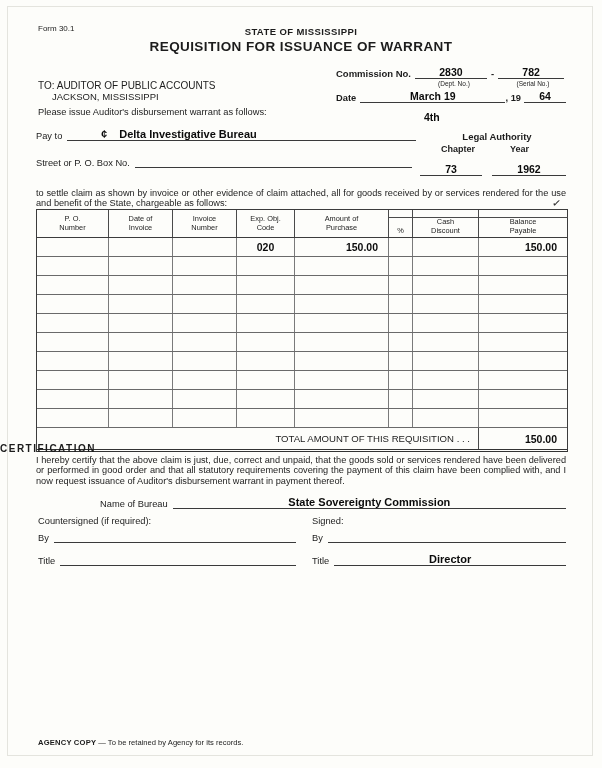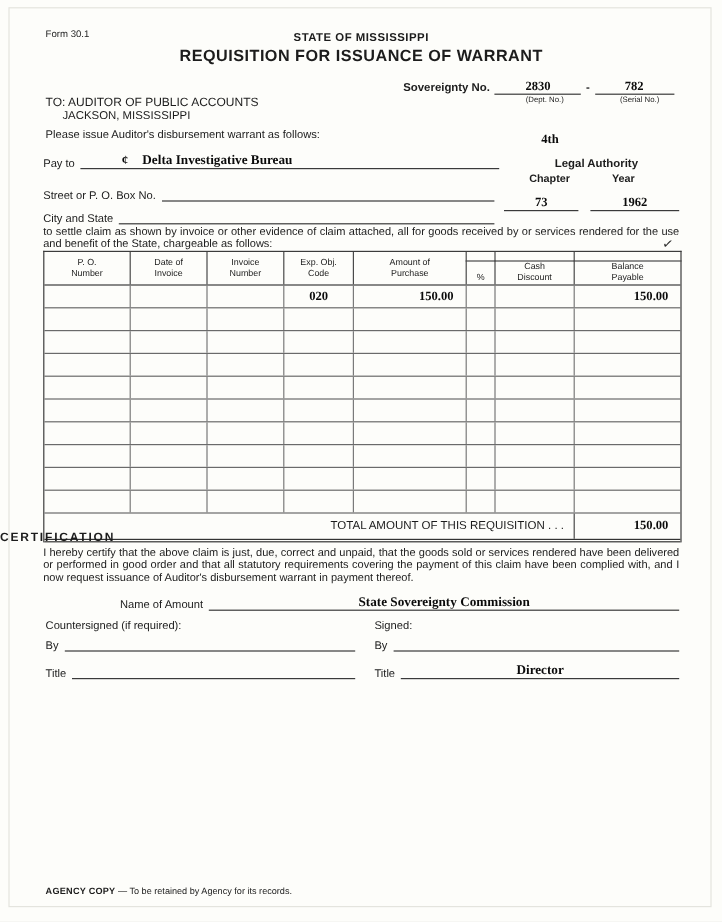--- a/index.html
+++ b/index.html
@@ -3,21 +3,21 @@
 <meta charset="utf-8">
 <style>
   html,body { margin:0; padding:0; background:#f0f0ee; }
   .page {
     position:relative; width:602px; height:768px; margin:0 auto;
     background:#fdfdfa; overflow:hidden;
     font-family:"Liberation Sans","DejaVu Sans",sans-serif; color:#1c1c1c;
   }
   .scan-edge { position:absolute; inset:6px 9px 12px 7px; border:1px solid #e4e4de; pointer-events:none; }
   .abs { position:absolute; }
-  .typed { font-family:Liberation Serif, serif; font-weight:700; color:#0b0b0b; font-size:10.5px; letter-spacing:0; }
+  .typed { font-family:Liberation Sans, sans-serif; font-weight:700; color:#0b0b0b; font-size:10.5px; letter-spacing:0; }
   .lbl { font-size:9.3px; }
   .bold { font-weight:700;margin-top:14px; }
   .row { display:flex; align-items:flex-end; }
   .fill { border-bottom:1px solid #3a3a3a; display:flex; align-items:flex-end; justify-content:center; min-height:13px; box-sizing:border-box; }
   .grow { flex:1; }
 
   #form-no { left:38px; top:24px; font-size:8px; }
   #state-title { left:0; right:0; top:26px; text-align:center; font-weight:700; font-size:9.5px; letter-spacing:.4px; }
   #doc-title { left:0; right:0; top:39px; text-align:center; font-weight:700; font-size:13.5px; letter-spacing:.4px; }
 
@@ -30,21 +30,21 @@
   #cap-serial { left:164px; width:66px; }
 
   #to-line1 { left:38px; top:80px; font-size:10px; }
   #to-line2 { left:52px; top:91px; font-size:9.5px; }
 
   #date-block { left:336px; top:90px; width:230px; }
   #date-block .lbl { font-weight:700; }
   .w42 { width:42px; }
 
   #please-line { left:38px; top:107px; }
-  #typed-4th { left:424px; top:111px;margin-left:27px; }
+  #typed-4th { left:424px; top:111px; }
 
   #payto-row { left:36px; top:126px; width:380px; }
   #payto-row .fill { margin-left:6px; min-height:15px; justify-content:flex-start; }
   #payee-stray { margin-left:34px; }
   #payee-name { margin-left:12px; font-size:11px; }
 
   #la-title { left:428px; top:131px; width:138px; text-align:center; font-weight:700; font-size:9.5px; }
   #la-labels { left:428px; top:144px; width:138px; display:flex; font-size:9px; font-weight:700; }
   #la-labels .chap { width:60px; text-align:center; }
   #la-labels .yr { width:56px; text-align:left; margin-left:auto; }
@@ -103,38 +103,48 @@
 
 <div class="page">
   <div class="scan-edge"></div>
 
   <div class="abs" id="form-no">Form 30.1</div>
   <div class="abs" id="doc-title">REQUISITION FOR ISSUANCE OF WARRANT</div>
   <div class="abs" id="state-title">STATE OF MISSISSIPPI</div>
 
   <div class="abs" id="req-block">
     <div class="req-line">
-      <span>Sovereignty No.</span>
+      <span>Commission No.</span>
       <span class="fill w72">
         <span class="typed">2830</span>
       </span>
       <span>-</span>
       <span class="fill w66">
         <span class="typed">782</span>
       </span>
     </div>
     <div class="req-caps">
       <span id="cap-dept">(Dept. No.)</span>
       <span id="cap-serial">(Serial No.)</span>
     </div>
   </div>
 
   <div class="abs" id="to-line1">TO: AUDITOR OF PUBLIC ACCOUNTS</div>
   <div class="abs" id="to-line2">JACKSON, MISSISSIPPI</div>
 
+  <div class="abs row" id="date-block">
+    <span class="lbl">Date</span>
+    <span class="fill grow" style="margin-left:4px;">
+      <span class="typed">March 19</span>
+    </span>
+    <span class="lbl">, 19</span>
+    <span class="fill w42" style="margin-left:3px;">
+      <span class="typed">64</span>
+    </span>
+  </div>
 
   <div class="abs lbl" id="please-line">Please issue Auditor's disbursement warrant as follows:</div>
   <div class="abs typed" id="typed-4th">4th</div>
 
   <div class="abs row" id="payto-row">
     <span class="lbl">Pay to</span>
     <span class="fill grow">
       <span class="typed" id="payee-stray">¢</span>
       <span class="typed" id="payee-name">Delta Investigative Bureau</span>
     </span>
@@ -151,24 +161,20 @@
     </span>
     <span class="fill" id="year-fill">
       <span class="typed">1962</span>
     </span>
   </div>
 
   <div class="abs row" id="street-row">
     <span class="lbl">Street or P. O. Box No.</span>
     <span class="fill grow"></span>
   </div>
-  <div class="abs row" id="city-row">
-    <span class="lbl">City and State</span>
-    <span class="fill grow"></span>
-  </div>
 
   <div class="abs" id="claim-par">to settle claim as shown by invoice or other evidence of claim attached, all for goods received by or services rendered for the use and benefit of the State, chargeable as follows:</div>
   <div class="abs" id="tick-mark">✓</div>
 
   <div class="abs" id="req-table">
     <div class="thead" id="thead">
         <div class="th" style="width: 72px;">
           <div>P. O.</div>
           <div>Number</div>
         </div>
@@ -305,21 +311,21 @@
     <div class="total-row">
       <div class="total-label">TOTAL AMOUNT OF THIS REQUISITION . . .</div>
       <div class="total-value typed">150.00</div>
     </div>
   </div>
 
   <div class="abs" id="cert-title">CERTIFICATION</div>
   <div class="abs" id="cert-par">I hereby certify that the above claim is just, due, correct and unpaid, that the goods sold or services rendered have been delivered or performed in good order and that all statutory requirements covering the payment of this claim have been complied with, and I now request issuance of Auditor's disbursement warrant in payment thereof.</div>
 
   <div class="abs row" id="agency-row">
-    <span class="lbl">Name of Amount</span>
+    <span class="lbl">Name of Bureau</span>
     <span class="fill grow">
       <span class="typed">State Sovereignty Commission</span>
     </span>
   </div>
 
   <div class="abs lbl" id="counter-label">Countersigned (if required):</div>
   <div class="abs lbl" id="signed-label">Signed:</div>
 
   <div class="abs row" id="by-left">
     <span class="lbl">By</span>

